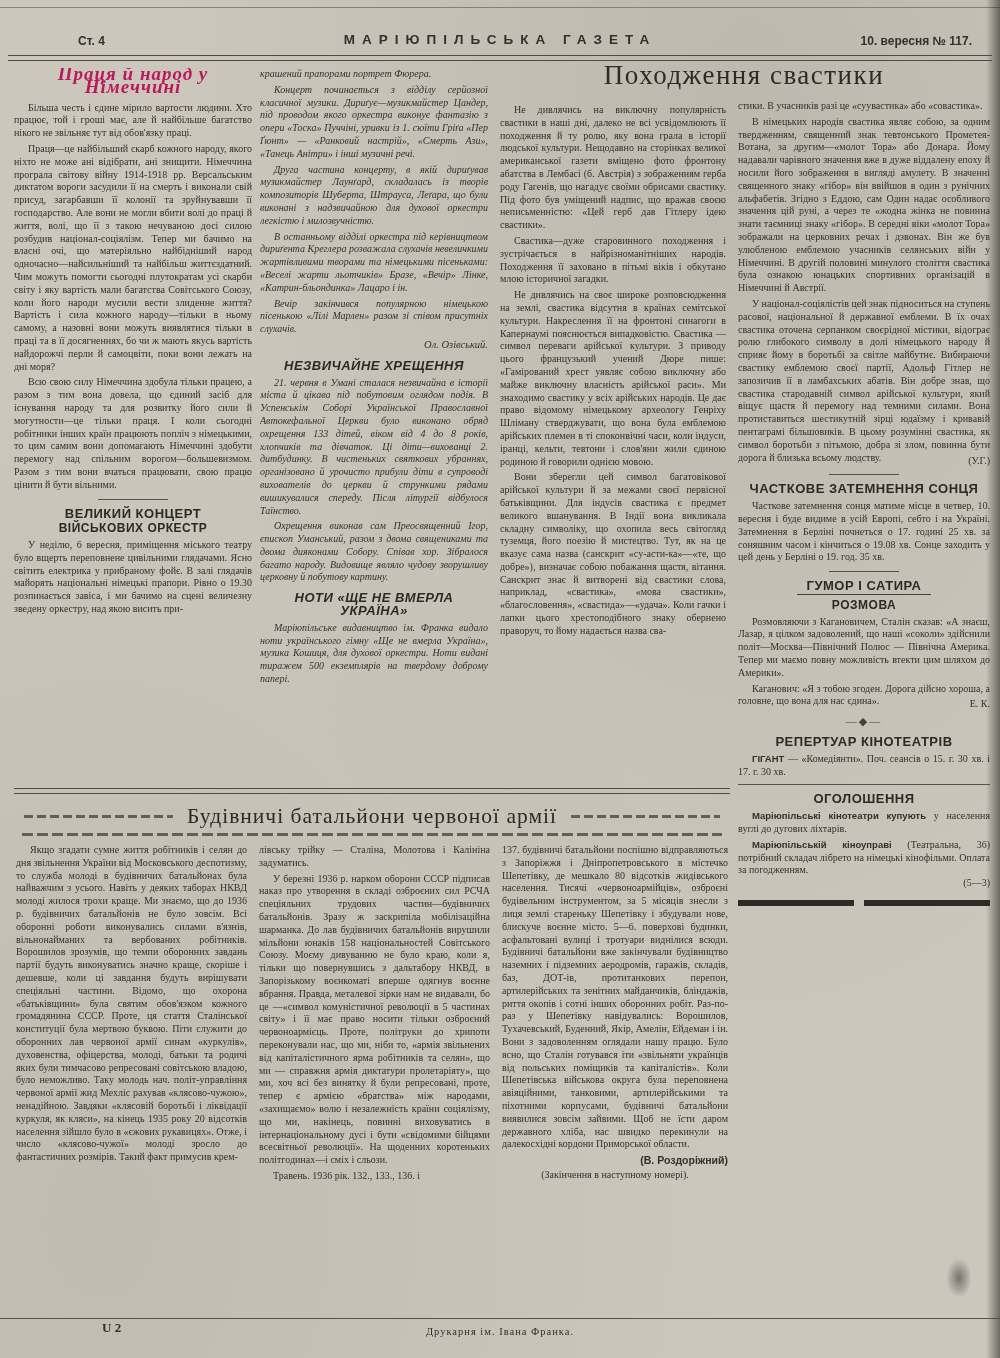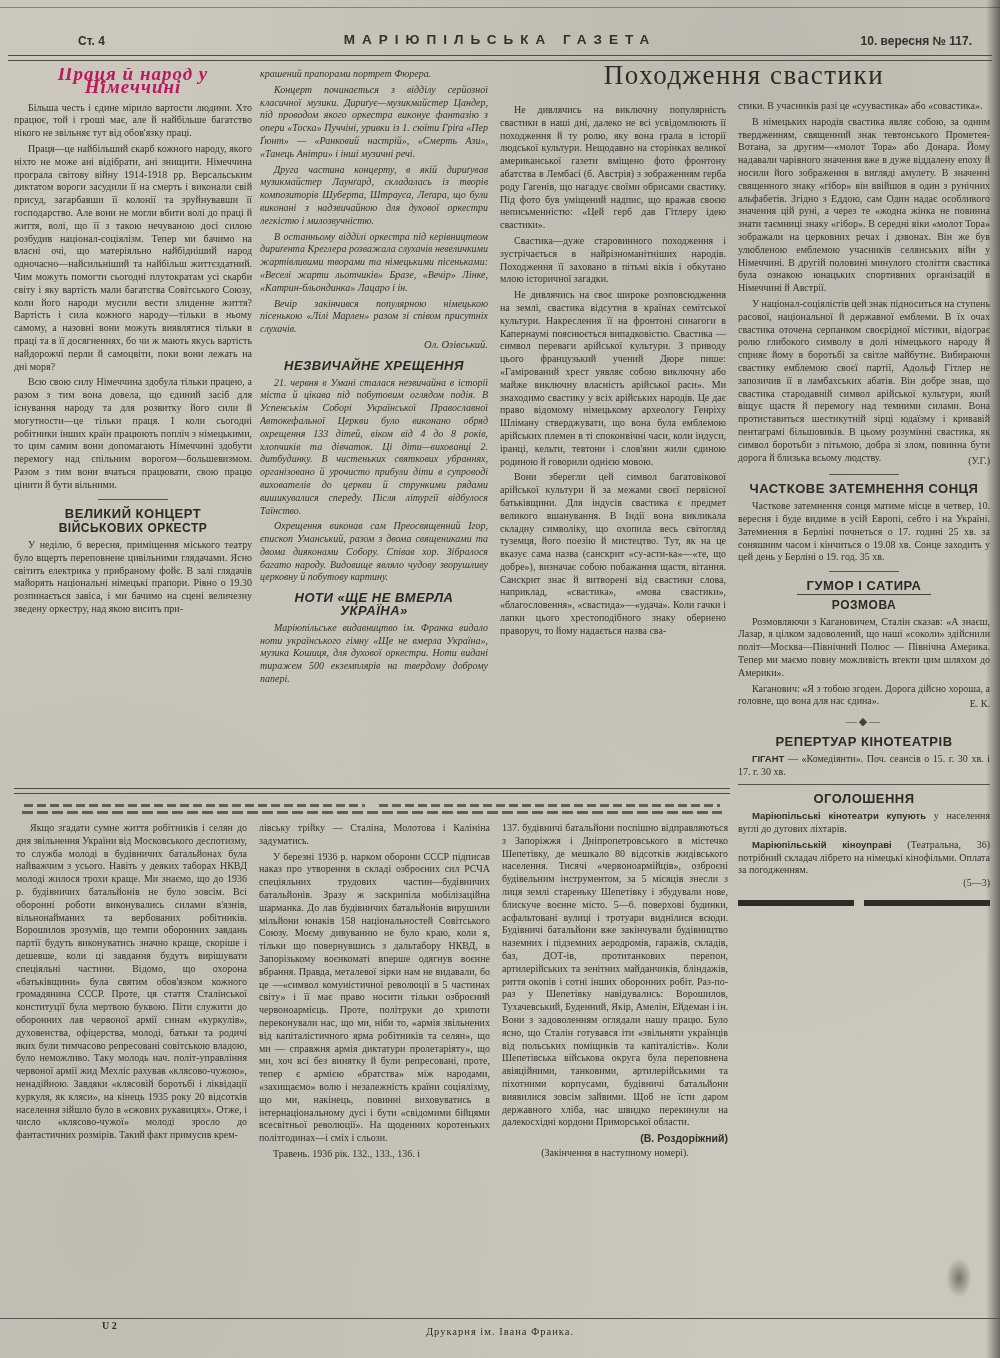--- a/index.html
+++ b/index.html
@@ -53,21 +53,21 @@
       background:radial-gradient(ellipse, rgba(35,32,28,.5), transparent 70%);}
   .header-row{left:0;top:28px;width:1000px;height:24px;}
   .masthead{position:absolute;left:0;right:0;text-align:center;top:4px;
       font-size:13.5px;letter-spacing:7px;}
   .pageno{position:absolute;left:78px;top:6px;font-size:12px;font-weight:bold;
       font-family:"Liberation Sans",sans-serif;}
   .dateissue{position:absolute;right:28px;top:6px;font-size:12px;font-weight:bold;
       font-family:"Liberation Sans",sans-serif;}
   .footer-print{position:absolute;left:0;right:0;top:1326px;text-align:center;
       font-size:10.5px;letter-spacing:1px;}
-  .footer-mark{position:absolute;left:102px;top:1320px;font-size:10px;font-weight:bold;}
+  .footer-mark{position:absolute;left:102px;top:1320px;font-size:13px;font-weight:bold;}
 </style>
 </head>
 <body>
 
 <div class="abs edge-top"></div>
 <div class="abs edge-right"></div>
 <div class="abs corner-blob"></div>
 
 <div class="abs header-row">
   <span class="pageno">Ст. 4</span>
@@ -144,20 +144,21 @@
     <span class="ref">(5—3)</span>
   </p>
   <div class="thickbar"></div>
 </div>
 
 <div class="abs rule-double" style="left:14px;top:788px;width:716px;"></div>
 
 <div class="abs" style="left:14px;top:798px;width:716px;">
   <div class="batt-headline">
     <div class="wavy"></div>
+    <div class="batt-title">Будівничі батальйони червоної армії</div>
     <div class="wavy"></div>
   </div>
   <div class="batt-underline"></div>
   <div class="batt-cols">
     <div class="batt-col txt">
       <p>Якщо згадати сумне життя робітників і селян до дня звільнення України від Московського деспотизму, то служба молоді в будівничих батальйонах була найважчим з усього. Навіть у деяких таборах НКВД молоді жилося трохи краще. Ми знаємо, що до 1936 р. будівничих батальйонів не було зовсім. Всі оборонні роботи виконувались силами в'язнів, вільнонайманих та вербованих робітників. Ворошилов зрозумів, що темпи оборонних завдань партії будуть виконуватись значно краще, скоріше і дешевше, коли ці завдання будуть вирішувати спеціяльні частини. Відомо, що охорона «батьківщини» була святим обов'язком кожного громадянина СССР. Проте, ця стаття Сталінської конституції була мертвою буквою. Піти служити до оборонних лав червоної армії синам «куркулів», духовенства, офіцерства, молоді, батьки та родичі яких були тимчасово репресовані совітською владою, було неможливо. Таку молодь нач. політ-управління червоної армії жид Мехліс рахував «клясово-чужою», ненадійною. Завдяки «клясовій боротьбі і ліквідації куркуля, як кляси», на кінець 1935 року 20 відсотків населення зійшло було в «єжових рукавицях». Отже, і число «клясово-чужої» молоді зросло до фантастичних розмірів. Такий факт примусив крем-</p>
     </div>
     <div class="batt-col txt">
       <p style="text-indent:0;">лівську трійку — Сталіна, Молотова і Калініна задуматись.</p>
       <p>У березні 1936 р. нарком оборони СССР підписав наказ про утворення в складі озброєних сил РСЧА спеціяльних трудових частин—будівничих батальйонів. Зразу ж заскрипіла мобілізаційна шарманка. До лав будівничих батальйонів вирушили мільйони юнаків 158 національностей Совітського Союзу. Моєму дивуванню не було краю, коли я, тільки що повернувшись з дальтабору НКВД, в Запорізькому воєнкоматі вперше одягнув воєнне вбрання. Правда, металевої зірки нам не видавали, бо це —«символ комуністичної революції в 5 частинах світу» і її має право носити тільки озброєний червоноармієць. Проте, політруки до хрипоти переконували нас, що ми, ніби то, «армія звільнених від капіталістичного ярма робітників та селян», що ми — справжня армія диктатури пролетаріяту», що ми, хоч всі без винятку й були репресовані, проте, тепер є армією «братства» між народами, «захищаємо» волю і незалежність країни соціялізму, що ми, накінець, повинні виховуватись в інтернаціональному дусі і бути «свідомими бійцями всесвітньої революції». На щоденних коротеньких політгодинах—і сміх і сльози.</p>

